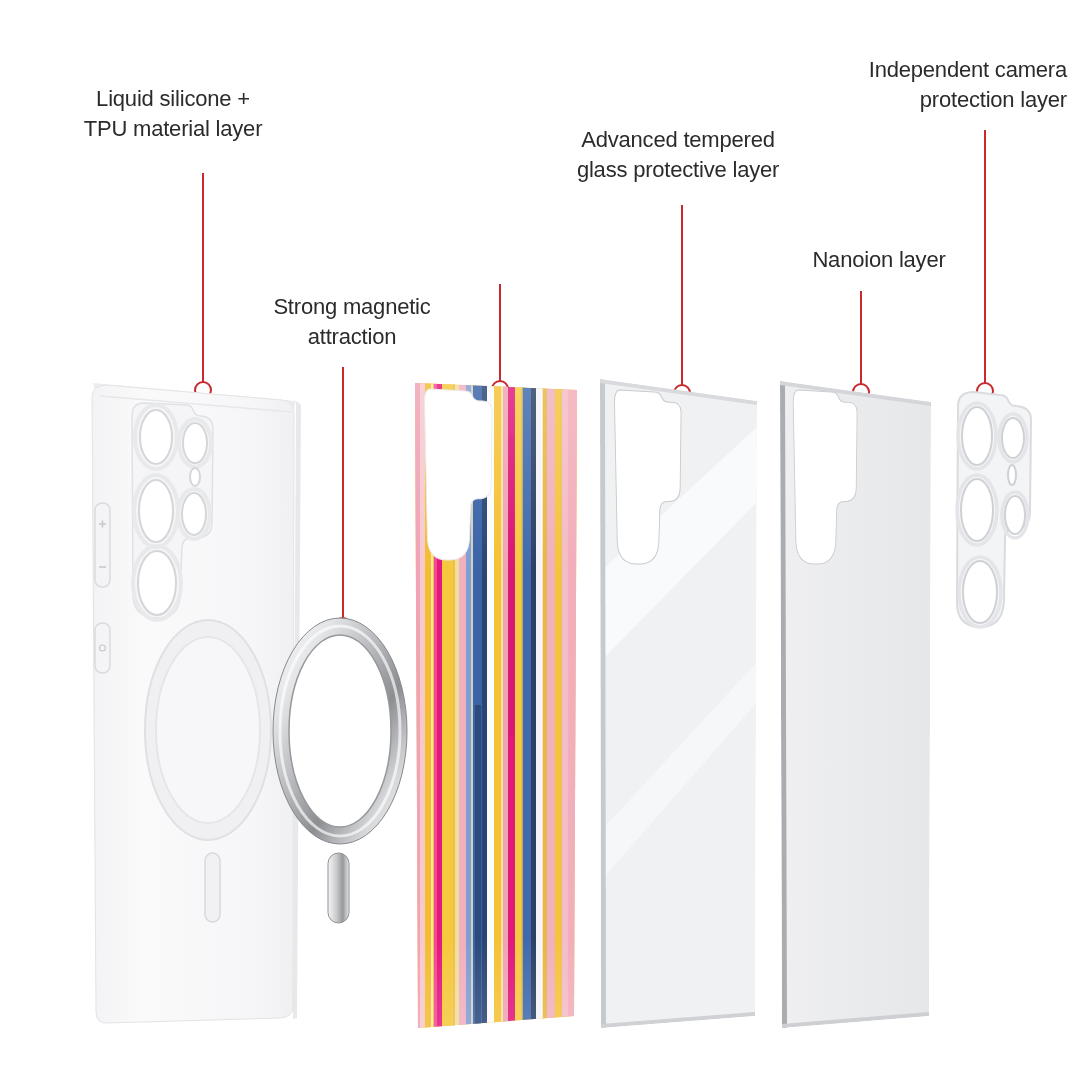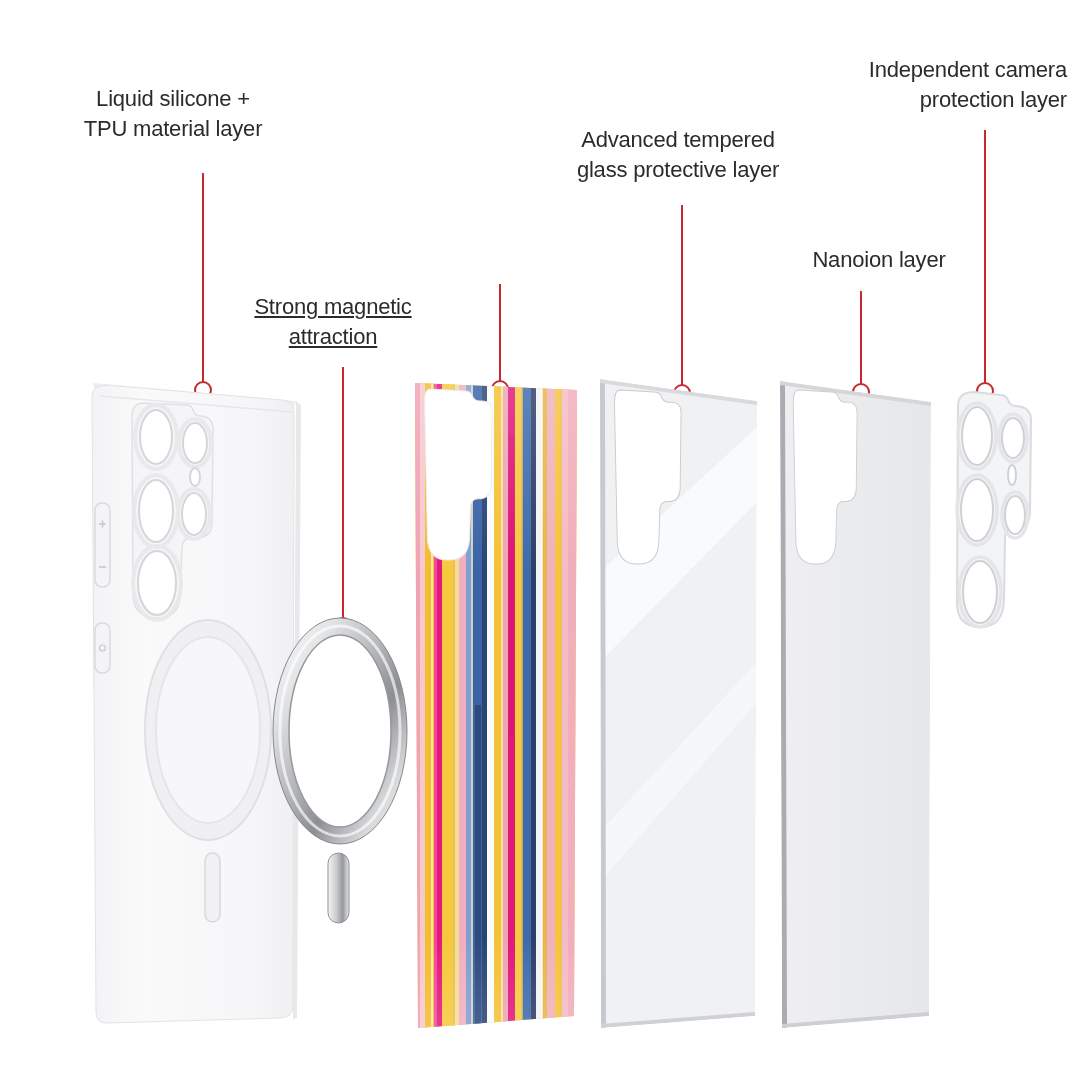--- a/index.html
+++ b/index.html
@@ -20,21 +20,21 @@
   }
   .part{position:absolute;}
 </style>
 </head>
 <body>
 
 <div id="stage">
 
   <div class="callout" style="left:165px;top:84px;margin-left:8px;">Liquid silicone +
 TPU material layer</div>
-  <div class="callout" style="left:333px;top:292px;text-decoration:underline;">Strong magnetic
+  <div class="callout" style="left:352px;top:292px;">Strong magnetic
 attraction</div>
   <div class="callout" style="left:665px;top:125px;margin-left:13px;">Advanced tempered
 glass protective layer</div>
   <div class="callout" style="left:852px;top:245px;margin-left:27px;">Nanoion layer</div>
   <div class="callout right-align" style="right:23px;top:55px;">Independent camera
 protection layer</div>
 
   <div class="lead" style="left:202px;top:173px;height:209px;"></div>
   <div class="dot" style="left:194px;top:381px;"></div>
 

